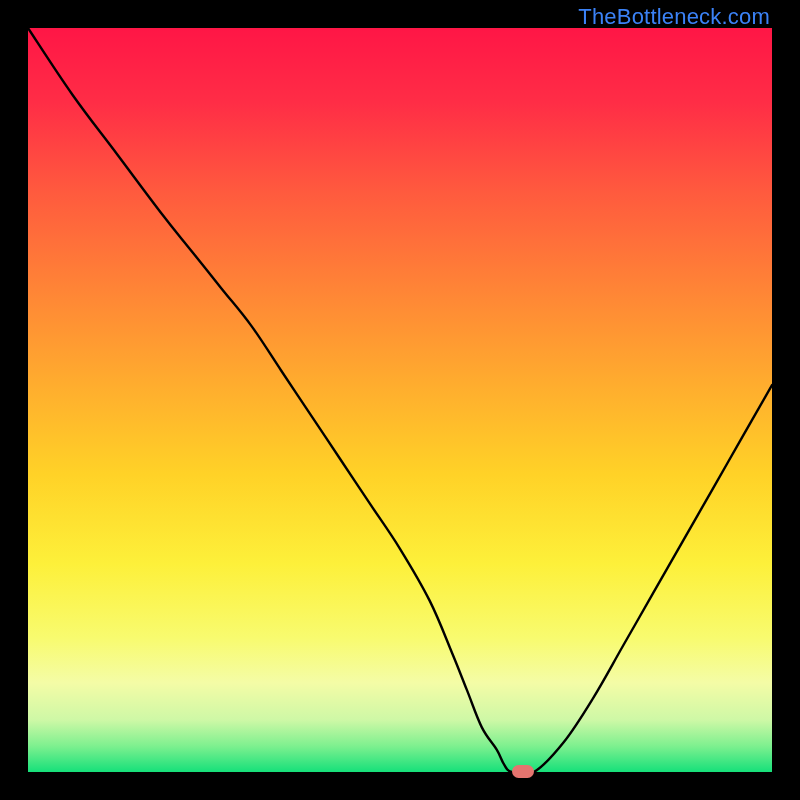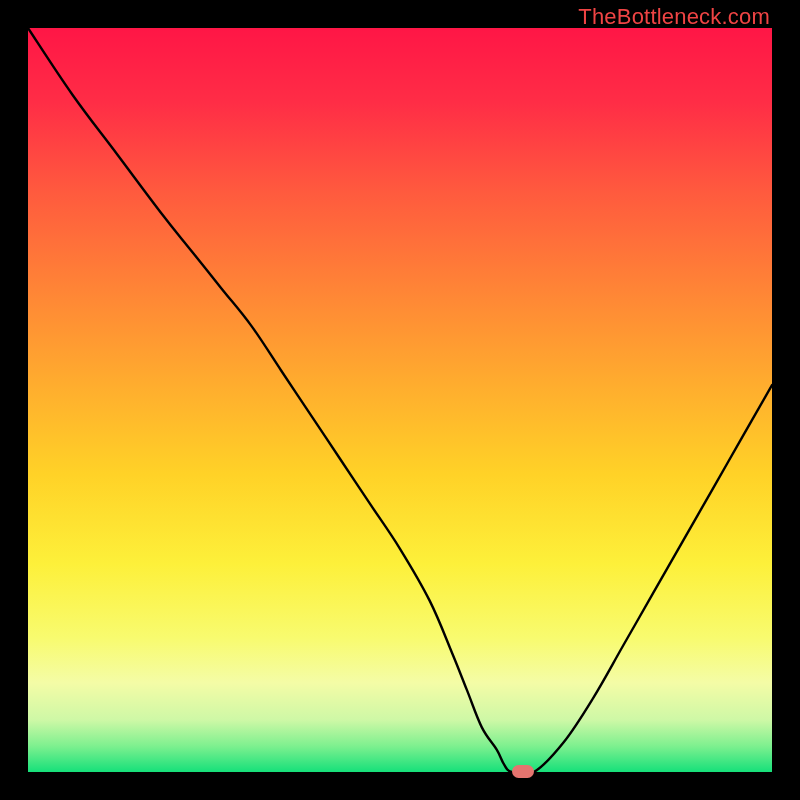--- a/index.html
+++ b/index.html
@@ -30,21 +30,21 @@
     left: 0;
     top: 0;
     width: 744px;
     height: 744px;
     display: block;
   }
   .watermark {
     position: absolute;
     top: 4px;
     right: 30px;
-    color: #ef4444;
+    color: #3b82f6;
     font-size: 22px;
     font-weight: 500;
     letter-spacing: 0.2px;
     user-select: none;
   }
   .marker {
     position: absolute;
     width: 22px;
     height: 13px;
     background: #e5746f;

